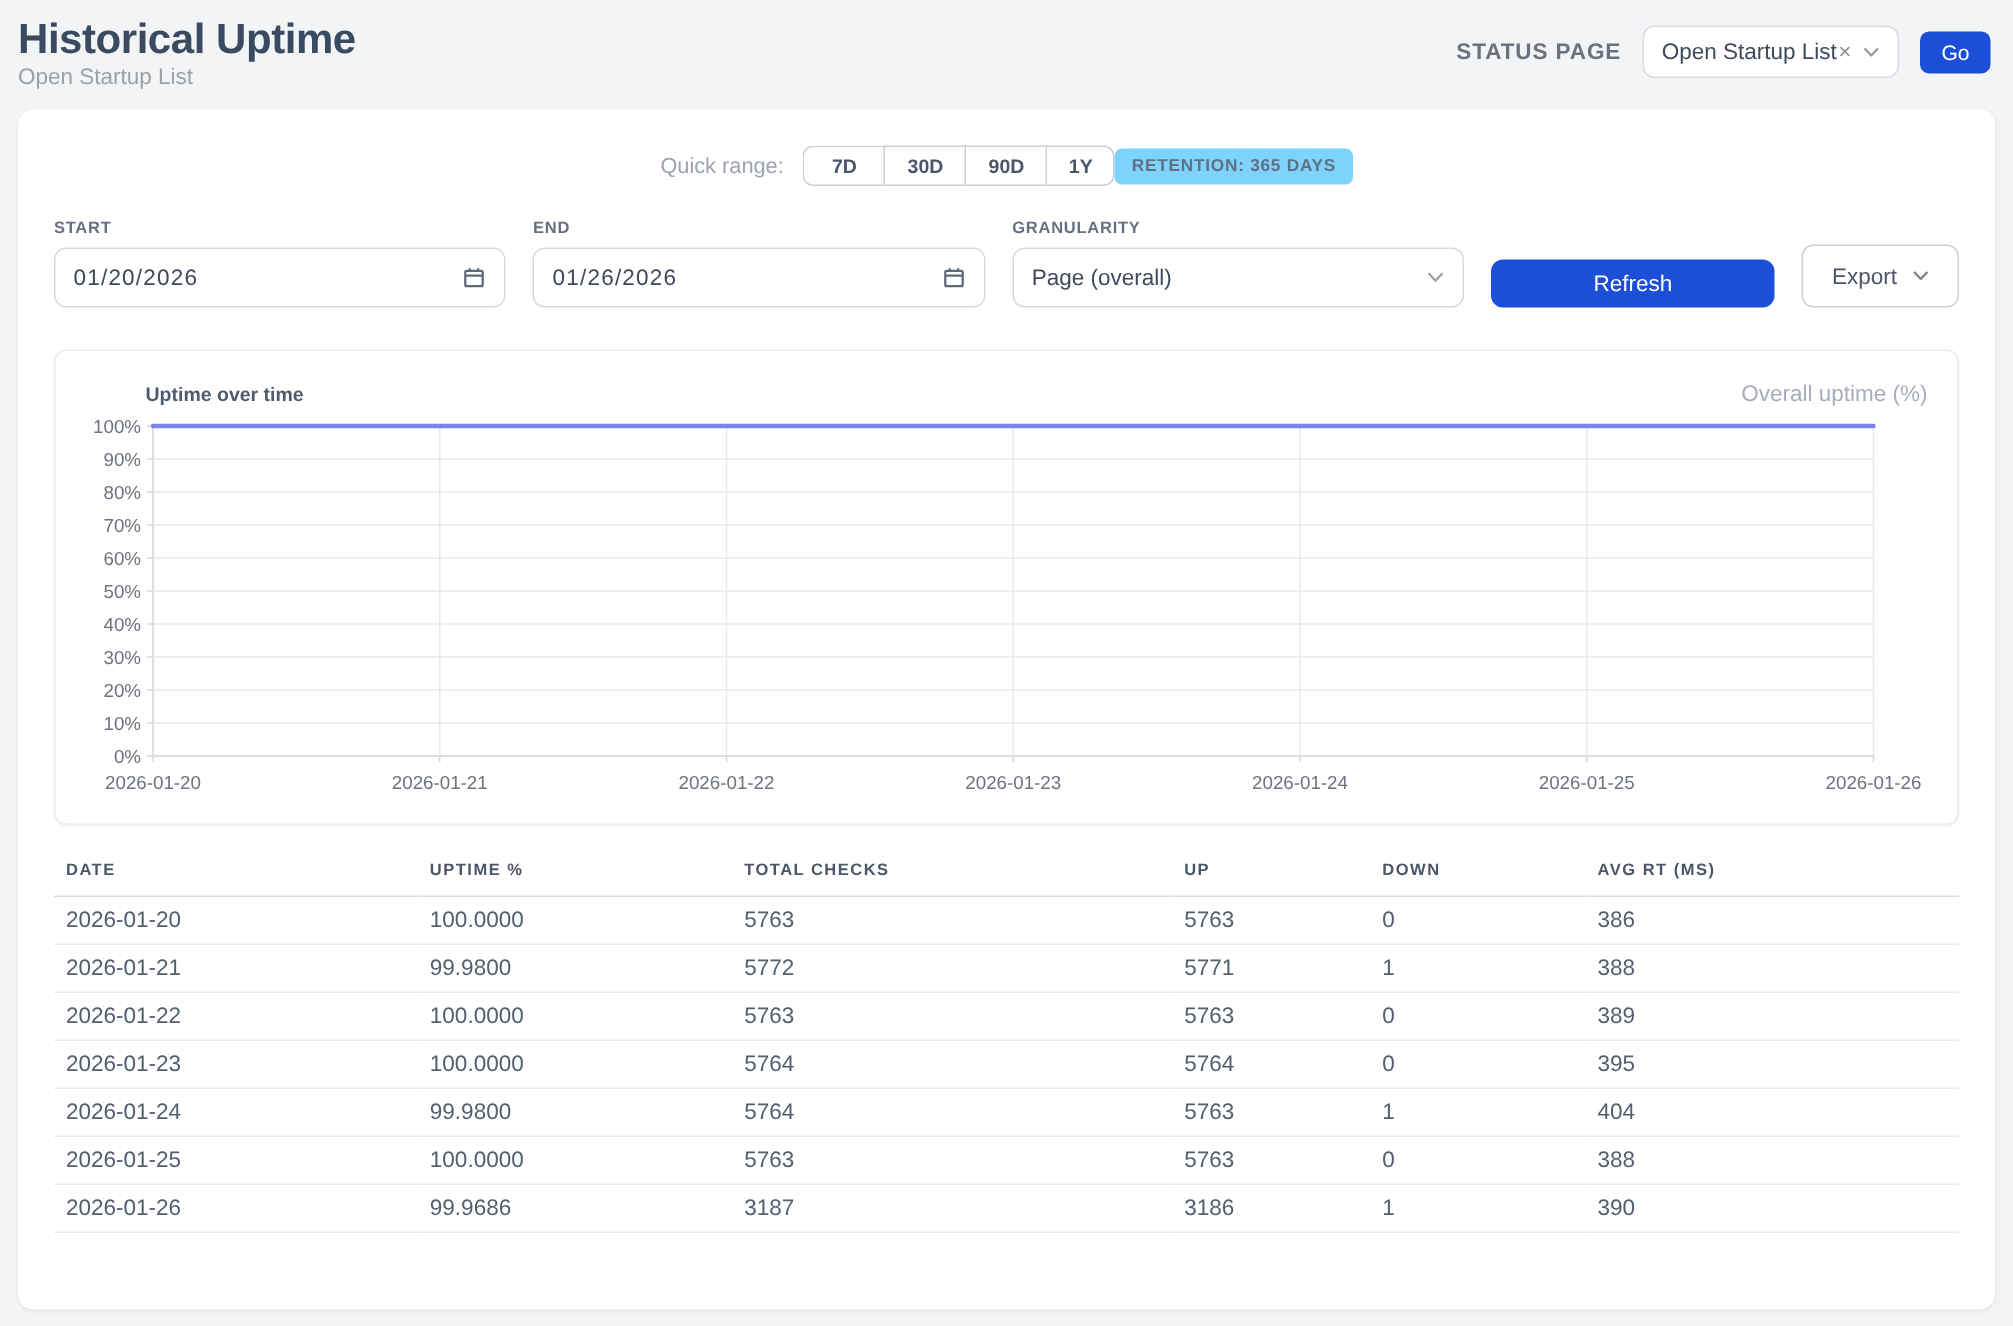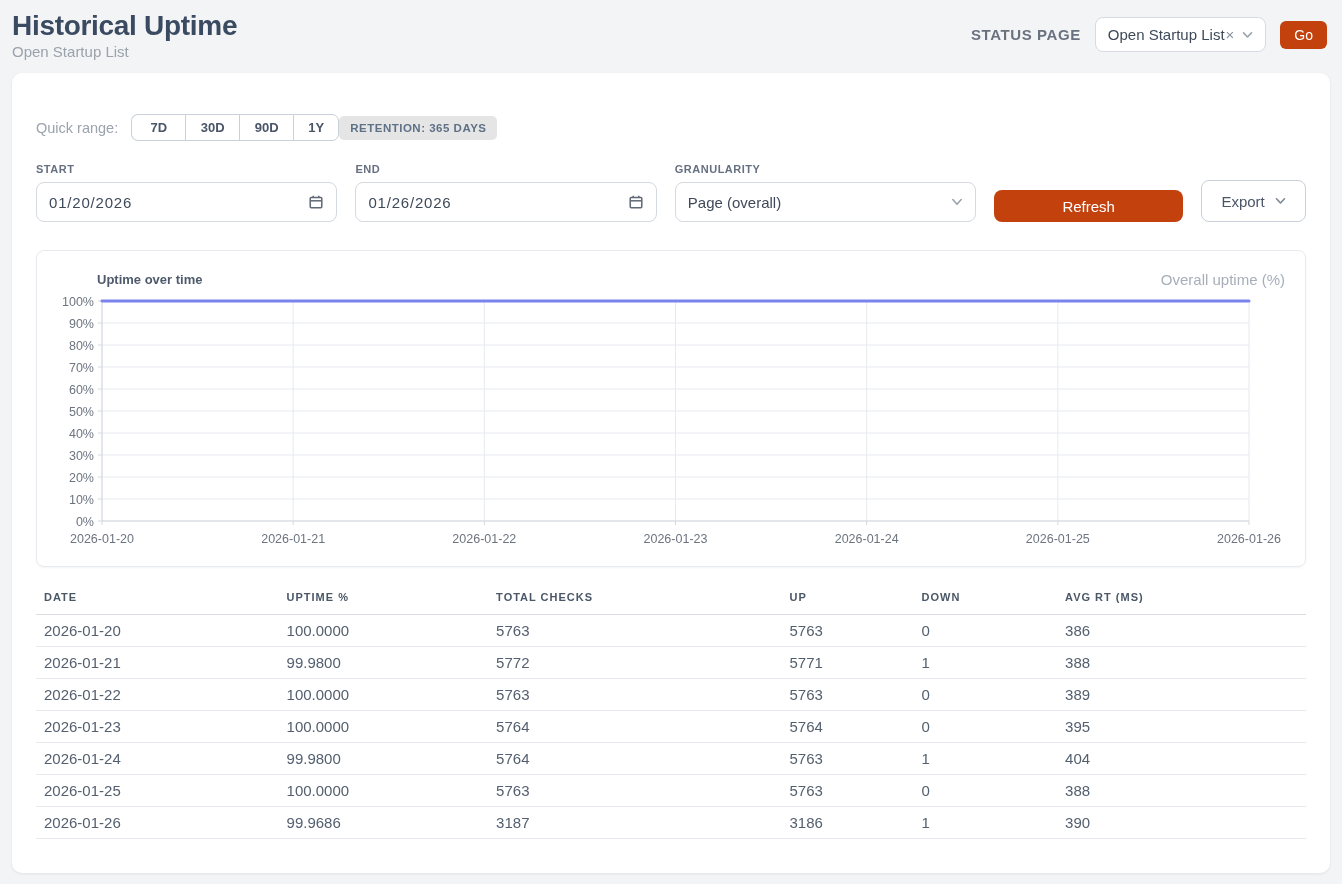--- a/index.html
+++ b/index.html
@@ -13,35 +13,35 @@
 
   
   .topbar { display: flex; justify-content: space-between; align-items: flex-start; padding: 12px 15px 12px 12px; }
   .page-title { margin: 0; font-size: 28px; line-height: 28px; font-weight: 700; color: #3a4a60; letter-spacing: -0.3px; }
   .page-subtitle { font-size: 15px; line-height: 18px; color: #9aa2ac; margin-top: 3px; }
   .topbar-right { display: flex; align-items: center; gap: 14px; margin-top: 5px; }
   .status-label { font-size: 15px; font-weight: 600; letter-spacing: 0.6px; color: #6a7280; }
   .status-select { display: flex; align-items: center; background: #fff; border: 1px solid #d7dbe1; border-radius: 8px; padding: 8px 12px; font-size: 15px; color: #3e4a5a; cursor: pointer; }
   .status-select .clear { color: #8a919c; font-size: 15px; margin-left: 1px; }
   .chev { margin-left: 8px; flex: 0 0 auto; }
-  .btn-blue { background: #c2410c; color: #fff; border: none; border-radius: 6px; font-family: inherit; cursor: pointer; }
+  .btn-blue { background: #1d4ed8; color: #fff; border: none; border-radius: 6px; font-family: inherit; cursor: pointer; }
   .btn-go { font-size: 14px; padding: 6px 14px; }
 
   
   .main-card { margin: 0 12px; background: #fff; border-radius: 10px; box-shadow: 0 1px 3px rgba(20,30,50,0.08); padding: 24px; min-height: 800px; }
 
   
-  .row1 { display: flex; justify-content: flex-start; align-items: center; margin-bottom: 22px; margin-top: 17px; }
+  .row1 { display: flex; justify-content: center; align-items: center; margin-bottom: 22px; }
   .qr { display: flex; align-items: center; gap: 13px; }
   .qr-label { font-size: 14.5px; color: #9ba3ad; }
   .btn-group { display: flex; }
   .btn-group button { background: #fff; border: 1px solid #c9d0d9; border-right: none; padding: 5px 0; width: 54px; font-size: 13px; font-weight: 600; color: #4a5568; font-family: inherit; cursor: pointer; }
   .btn-group button:first-child { border-radius: 7px 0 0 7px; }
   .btn-group button:last-child { border-right: 1px solid #c9d0d9; border-radius: 0 7px 7px 0; width: 46px; }
-  .badge { background: #e5e5e5; color: #5e7186; font-size: 11.5px; font-weight: 700; letter-spacing: 0.5px; padding: 6px 11px; border-radius: 5px; }
+  .badge { background: #7dd3fc; color: #5e7186; font-size: 11.5px; font-weight: 700; letter-spacing: 0.5px; padding: 6px 11px; border-radius: 5px; }
 
   
   .row2 { display: flex; align-items: flex-end; gap: 18px; }
   .field { display: flex; flex-direction: column; width: 305px; }
   .field-label { font-size: 11px; font-weight: 700; color: #667082; letter-spacing: 0.5px; margin-bottom: 7px; }
   .input { height: 40px; border: 1px solid #d5d9e0; border-radius: 8px; background: #fff; display: flex; align-items: center; justify-content: space-between; padding: 0 12px; font-size: 15px; color: #3e4a5a; cursor: pointer; }
   .date-value { letter-spacing: 0.8px; }
   .btn-refresh { width: 191px; height: 32px; font-size: 15px; border-radius: 8px; }
   .btn-export { width: 106px; height: 42px; background: #fff; border: 1px solid #c9d0d9; border-radius: 8px; font-size: 15px; color: #4a5568; font-family: inherit; display: flex; align-items: center; justify-content: center; gap: 2px; cursor: pointer; }
 

